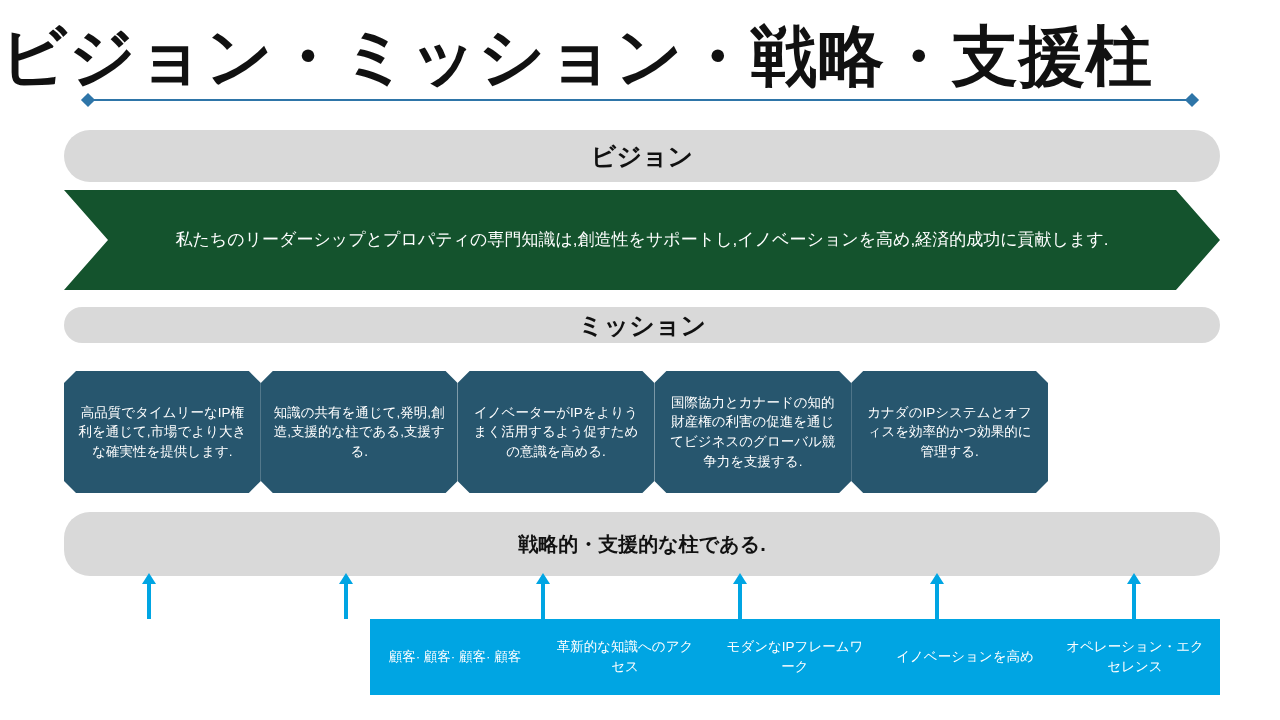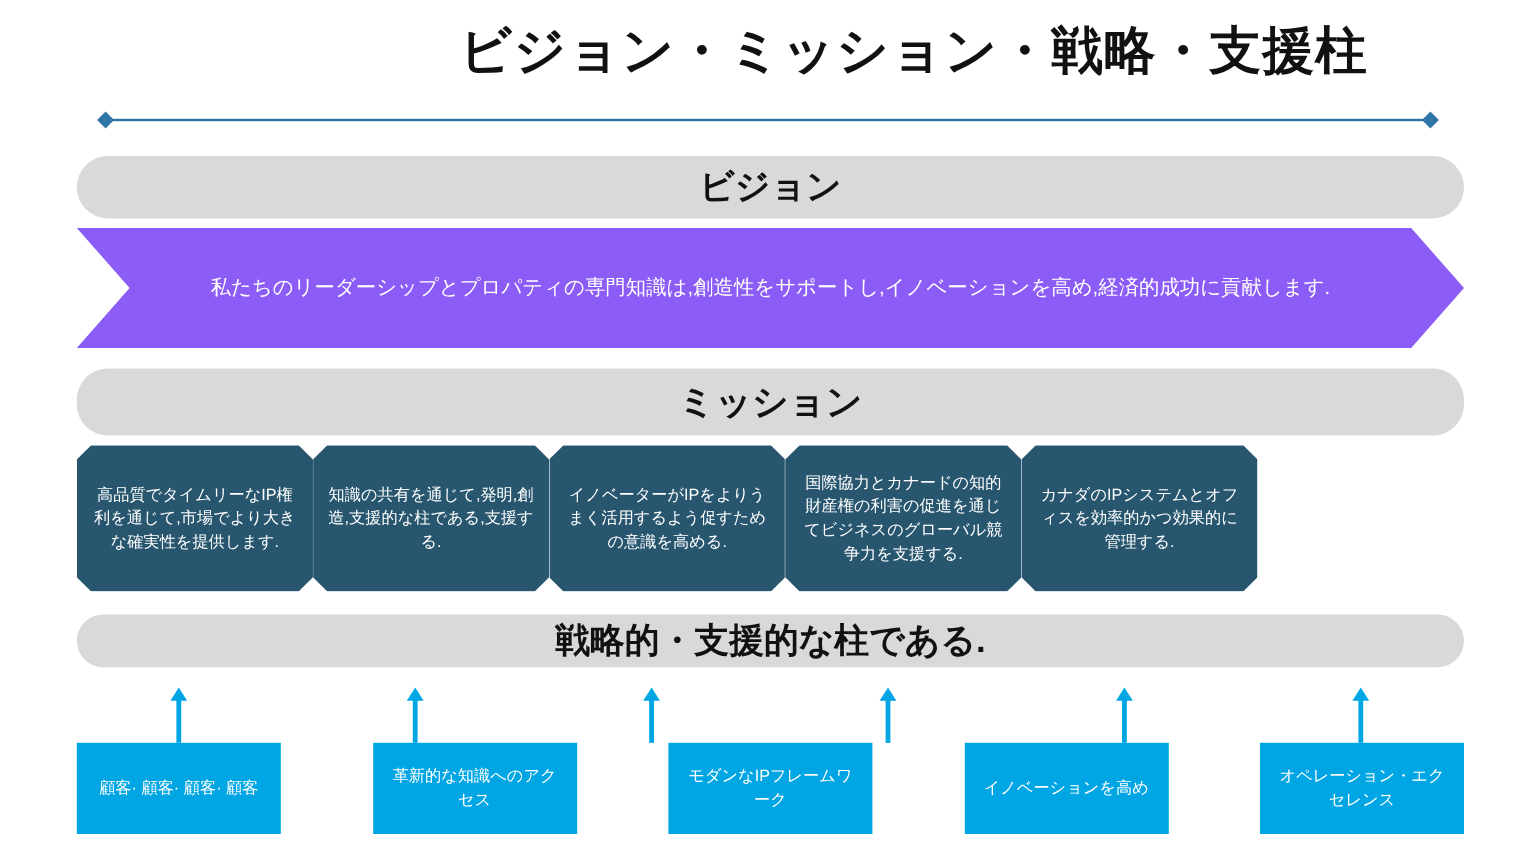--- a/index.html
+++ b/index.html
@@ -15,21 +15,21 @@
     position: relative;
   }
 
   
   .title {
     position: absolute;
     top: 20px;
     left: 0;
     width: 1140px;
     text-align: right;
-    font-size: 43px;
+    font-size: 66px;
     font-weight: bold;
     color: #111111;
     letter-spacing: 1px;
     line-height: 1.1;
     white-space: nowrap;
   }
 
   
   .divider {
     position: absolute;
@@ -56,32 +56,32 @@
     left: 64px;
     width: 1156px;
     background: #d9d9d9;
     border-radius: 26px;
     display: flex;
     align-items: center;
     justify-content: center;
     color: #111111;
     font-weight: bold;
   }
-  .band-vision   { top: 130px; height: 52px; font-size: 29px; }
-  .band-mission  { top: 307px; height: 56px; font-size: 30px; }
-  .band-pillars  { top: 512px; height: 44px; font-size: 29px; }
+  .band-vision   { top: 130px; height: 52px; font-size: 25px; }
+  .band-mission  { top: 307px; height: 36px; font-size: 25px; }
+  .band-pillars  { top: 512px; height: 64px; font-size: 20px; }
 
   
   .vision-chevron {
     position: absolute;
     top: 190px;
     left: 64px;
     width: 1156px;
     height: 100px;
-    background: #8b5cf6;
+    background: #14532d;
     -webkit-clip-path: polygon(0 0, calc(100% - 44px) 0, 100% 50%, calc(100% - 44px) 100%, 0 100%, 44px 50%);
     clip-path: polygon(0 0, calc(100% - 44px) 0, 100% 50%, calc(100% - 44px) 100%, 0 100%, 44px 50%);
     display: flex;
     align-items: center;
     justify-content: center;
   }
   .vision-chevron .vtext {
     color: #ffffff;
     font-size: 17px;
     text-align: center;
@@ -117,21 +117,21 @@
   }
 
   
   .pillars-row {
     position: absolute;
     top: 619px;
     left: 64px;
     width: 1156px;
     height: 76px;
     display: flex;
-    justify-content: space-between;
+    justify-content: flex-end;
   }
   .pillar-card {
     width: 170px;
     height: 76px;
     background: #00a5e3;
     color: #ffffff;
     font-size: 13.5px;
     line-height: 1.45;
     text-align: center;
     display: flex;

